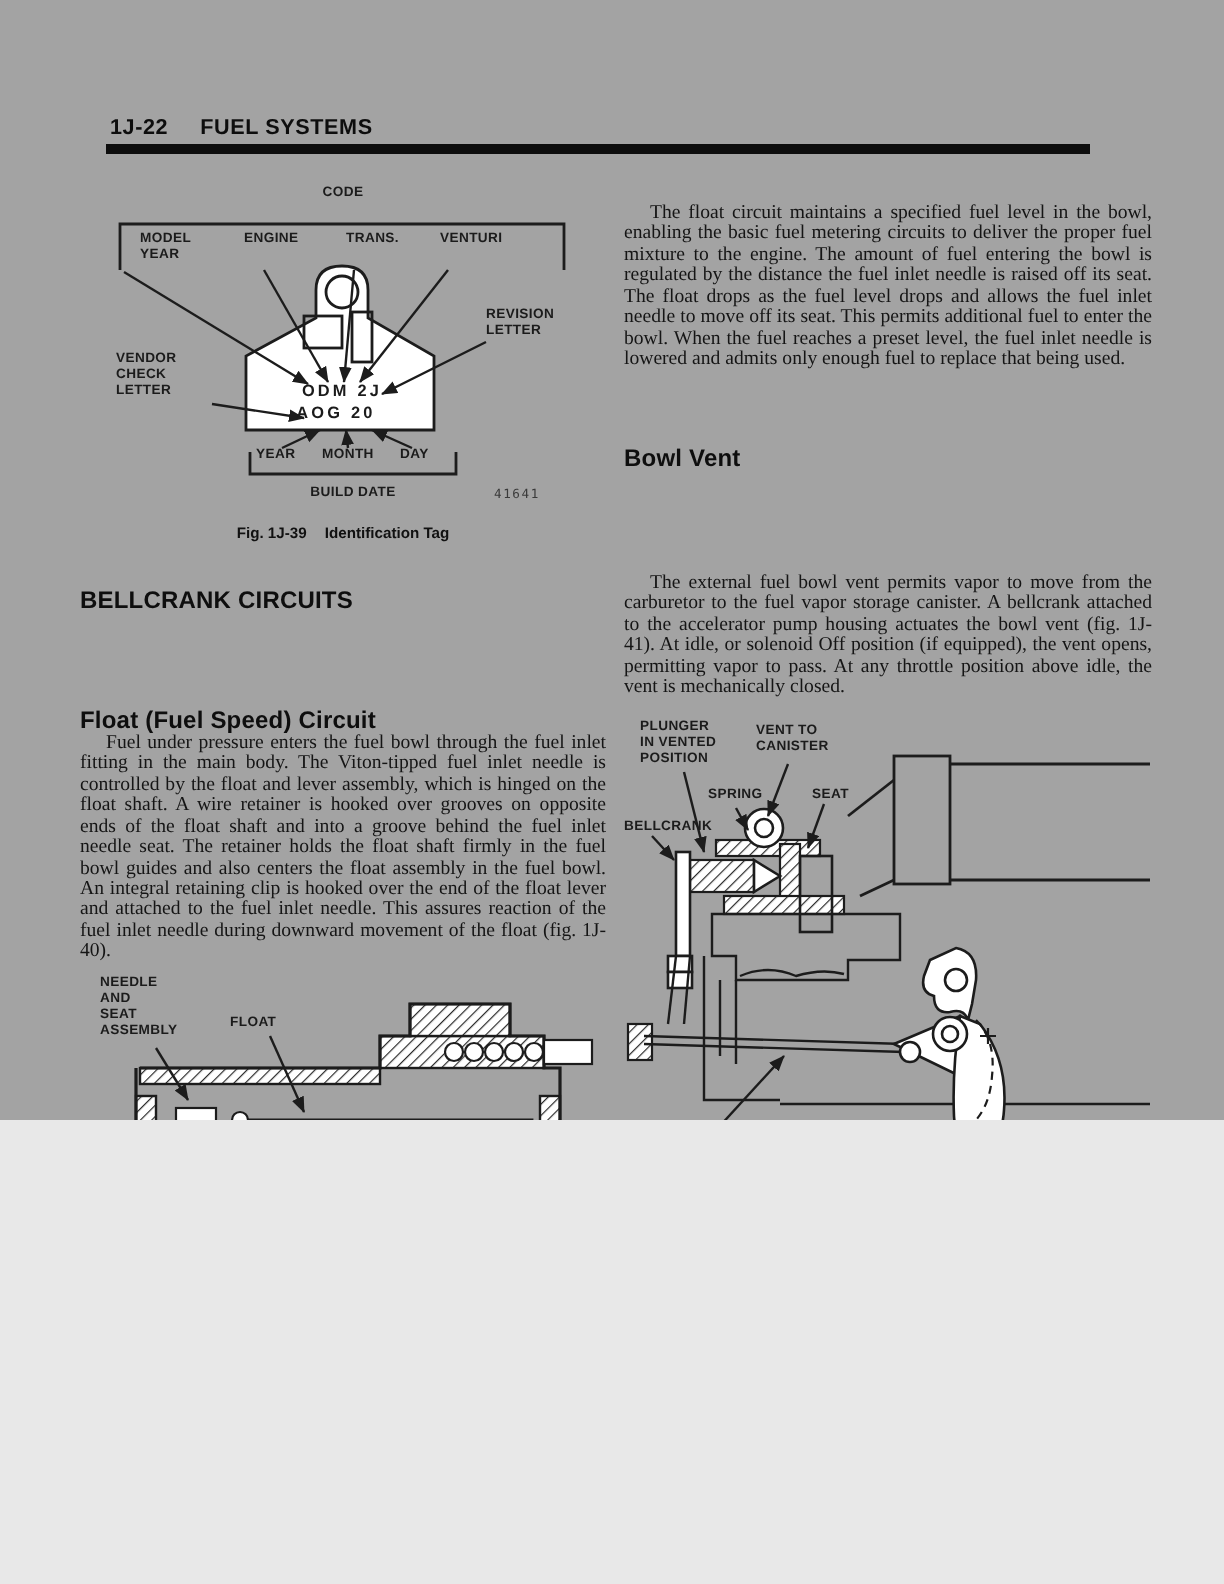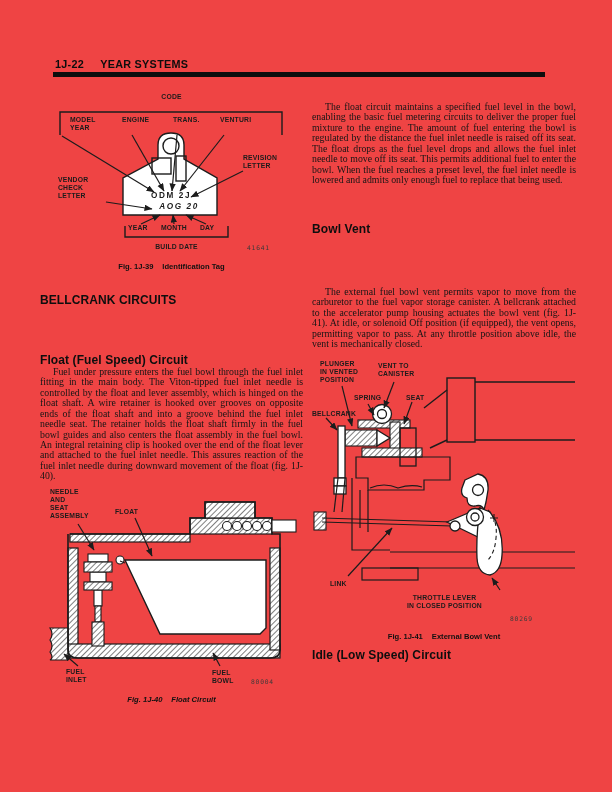--- a/index.html
+++ b/index.html
@@ -1,16 +1,16 @@
 <!DOCTYPE html>
 <html><head>
 <meta charset="utf-8">
 <style>
   html,body{margin:0;padding:0;background:#e8e8e8;}
-  .page{position:relative;width:612px;height:792px;background:#ef4444;overflow:hidden;
+  .page{position:relative;width:612px;height:560px;background:#a3a3a3;overflow:hidden;
         font-family:"Liberation Serif",serif;color:#131313;}
   .page-hdr{position:absolute;left:55px;top:58px;display:flex;gap:16px;
             font-family:"Liberation Sans",sans-serif;font-weight:bold;
             font-size:10.8px;letter-spacing:.3px;color:#0d0d0d;}
   .hdr-rule{position:absolute;left:53px;top:72px;width:492px;height:4.5px;background:#0d0d0d;}
   .body-text{position:absolute;font-size:9.8px;line-height:10.45px;text-align:justify;
              text-indent:13px;color:#151515;}
   .justify-all{text-align-last:justify;}
   .h-sans{position:absolute;font-family:"Liberation Sans",sans-serif;font-weight:bold;
           font-size:12px;color:#0e0e0e;letter-spacing:.1px;}
@@ -27,21 +27,21 @@
           letter-spacing:.8px;color:#3a3a3a;}
   .ctr{text-align:center;}
 </style>
 </head>
 <body>
 
 <div class="page">
 
   <header class="page-hdr">
     <span>1J-22</span>
-    <span>YEAR SYSTEMS</span>
+    <span>FUEL SYSTEMS</span>
   </header>
   <div class="hdr-rule"></div>
 
   <figure class="fig" style="left:40px;top:88px;width:263px;height:194px;">
     <svg class="art" width="263" height="192" viewBox="0 0 263 192">
       <defs>
         <marker id="t-arrow" markerWidth="9" markerHeight="8" refX="7.5" refY="3.2" orient="auto" markerUnits="userSpaceOnUse">
           <path d="M0,0 L8,3.2 L0,6.4 Z" fill="#1c1c1c"></path>
         </marker>
       </defs>
@@ -73,21 +73,21 @@
 YEAR</div>
     <div class="fig-label" style="left:82px;top:28px;">ENGINE</div>
     <div class="fig-label" style="left:133px;top:28px;">TRANS.</div>
     <div class="fig-label" style="left:180px;top:28px;">VENTURI</div>
     <div class="fig-label" style="left:203px;top:66px;">REVISION
 LETTER</div>
     <div class="fig-label" style="left:18px;top:88px;">VENDOR
 CHECK
 LETTER</div>
     <div class="tag-code" style="left:93px;top:103px;width:76px;">ODM 2J</div>
-    <div class="tag-code" style="left:101px;top:114px;width:76px;font-style:italic;">AOG 20</div>
+    <div class="tag-code" style="left:90px;top:114px;width:76px;">AOG 20</div>
     <div class="fig-label" style="left:88px;top:136px;">YEAR</div>
     <div class="fig-label" style="left:121px;top:136px;">MONTH</div>
     <div class="fig-label" style="left:160px;top:136px;">DAY</div>
     <div class="fig-label ctr" style="left:85px;top:155px;width:103px;">BUILD DATE</div>
     <div class="refnum" style="left:207px;top:156px;">41641</div>
     <figcaption class="cap" style="top:174px;">
       <span>Fig. 1J-39</span>
       <span>Identification Tag</span>
     </figcaption>
   </figure>

